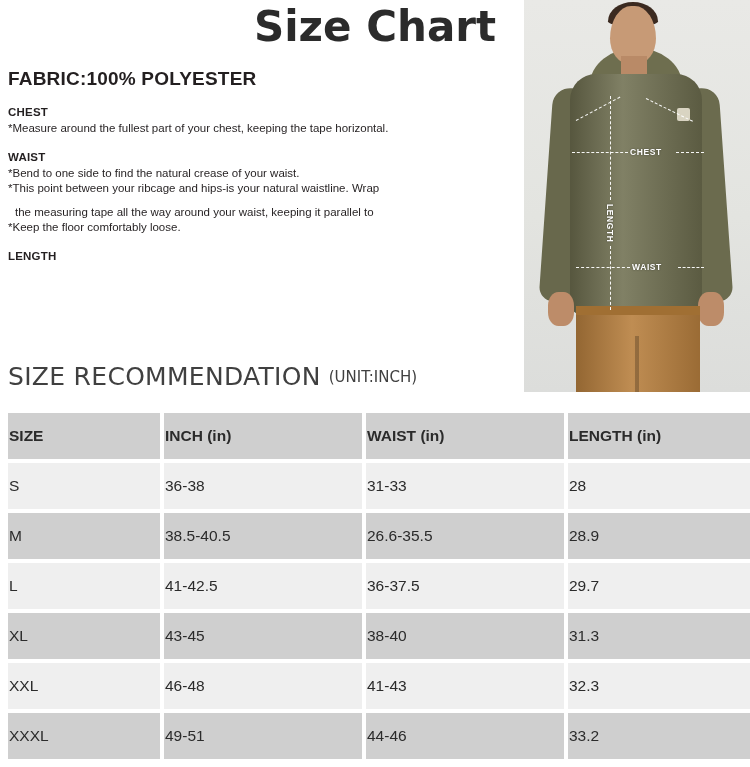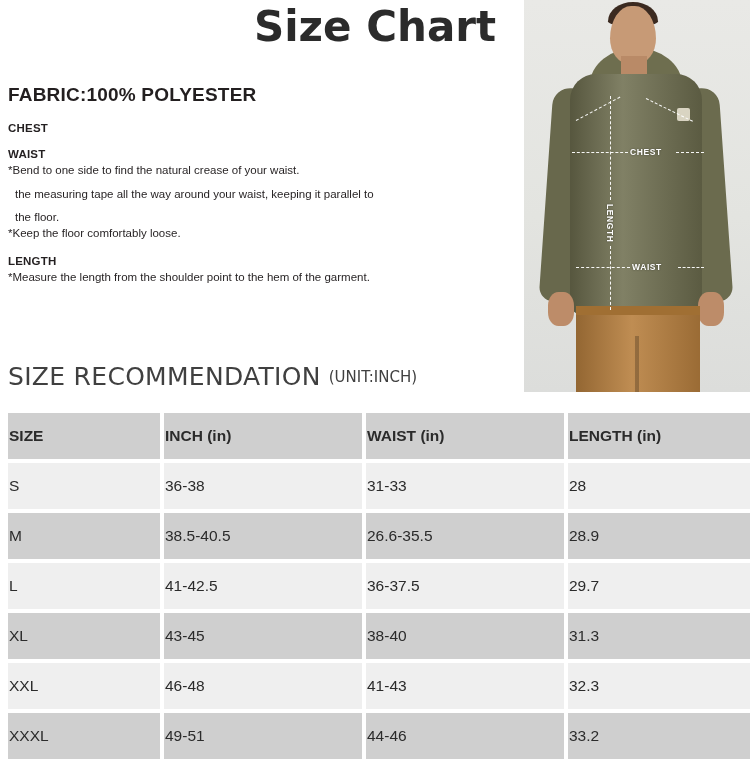--- a/index.html
+++ b/index.html
@@ -37,21 +37,21 @@
   .left-col {
     position: absolute;
     left: 8px;
     top: 68px;
     width: 520px;
   }
   .fabric {
     font-size: 19px;
     font-weight: bold;
     color: #231f20;
-    margin: 16px 0 16px 0;
+    margin: 0 0 16px 0;
     letter-spacing: 0.2px;
   }
   .blk {
     margin-bottom: 14px;
   }
   .blk-head {
     font-size: 11.5px;
     font-weight: bold;
     letter-spacing: 0.2px;
     margin-bottom: 3px;
@@ -293,33 +293,33 @@
 
 <div class="page">
 
   <div class="title">Size Chart</div>
 
   <div class="left-col">
     <div class="fabric">FABRIC:100% POLYESTER</div>
 
     <div class="blk">
       <div class="blk-head">CHEST</div>
+      <div class="blk-line">*Measure around the fullest part of your chest, keeping the tape horizontal.</div>
     </div>
 
     <div class="blk">
       <div class="blk-head">WAIST</div>
       <div class="blk-line">*Bend to one side to find the natural crease of your waist.</div>
+      <div class="blk-line">*This point between your ribcage and hips-is your natural waistline. Wrap</div>
       <div class="blk-line indent">the measuring tape all the way around your waist, keeping it parallel to</div>
-      <div class="blk-line indent">the floor.</div>
       <div class="blk-line">*Keep the floor comfortably loose.</div>
     </div>
 
     <div class="blk">
       <div class="blk-head">LENGTH</div>
-      <div class="blk-line">*Measure the length from the shoulder point to the hem of the garment.</div>
     </div>
   </div>
 
   <div class="photo">
     <div class="bg-wall"></div>
     <div class="hood"></div>
     <div class="hair"></div>
     <div class="head"></div>
     <div class="neck"></div>
     <div class="sleeve-l"></div>

